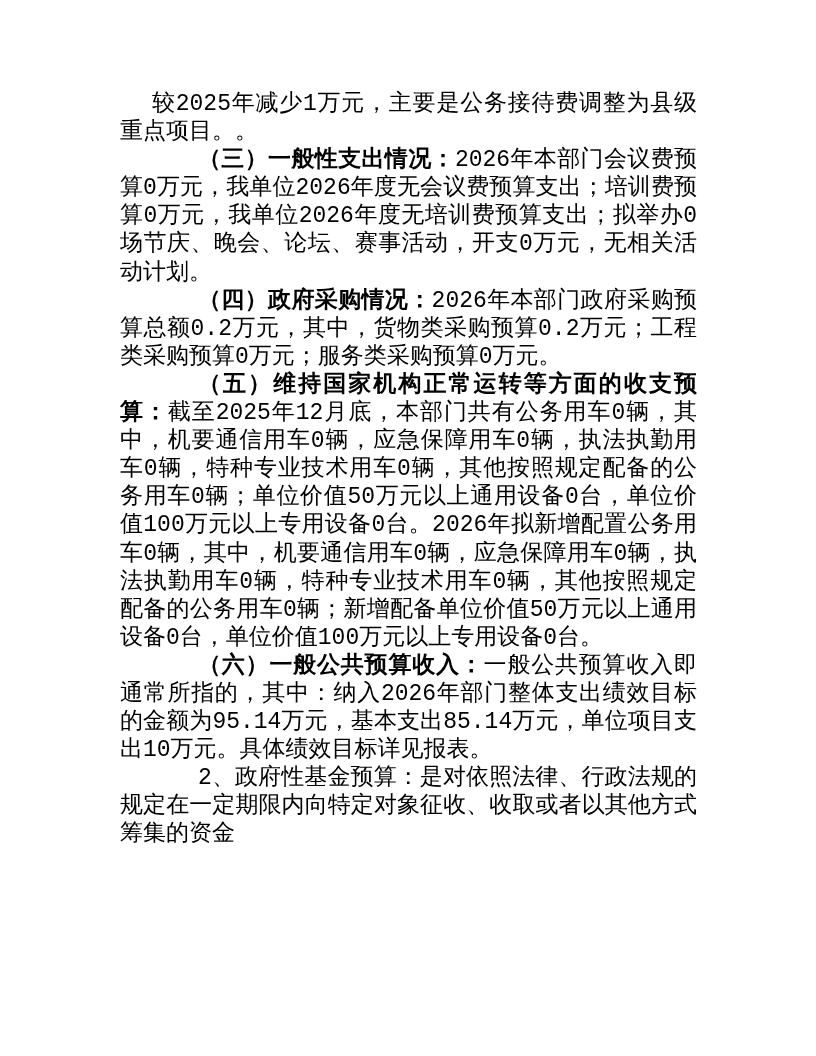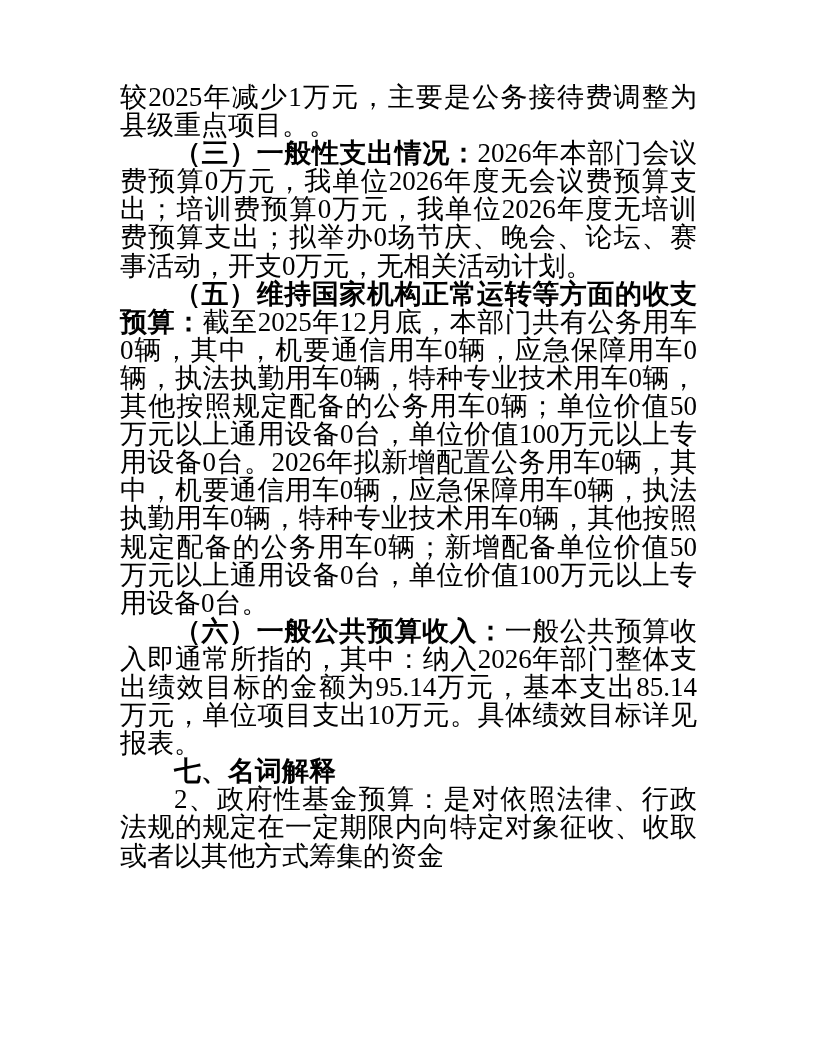--- a/index.html
+++ b/index.html
@@ -10,57 +10,58 @@
   .page {
     position: relative;
     width: 816px;
     height: 1056px;
     background: #ffffff;
     overflow: hidden;
   }
   .content {
     position: absolute;
     left: 120px;
-    top: 83px;
+    top: 90px;
     width: 577px;
     color: #000000;
-    font-family: Liberation Serif, serif;
-    font-size: 27px;
+    font-family: Liberation Mono, monospace;
+    font-size: 23px;
     line-height: 28.1px;
     text-align: justify;
   }
   .para {
     margin: 0;
     padding: 0;
     text-indent: 2em;
   }
   .para.no-indent {
     text-indent: 0;
   }
   .para.loose {
     line-break: anywhere;
   }
   .plabel {
     font-weight: bold;
+    margin-left: 32px;
   }
 </style>
 </head>
 <body>
 
 <div class="page">
   <div class="content">
 
     <p class="para no-indent loose"><span class="plabel"></span><span class="ptext">较2025年减少1万元，主要是公务接待费调整为县级重点项目。。</span></p>
 
     <p class="para"><span class="plabel">（三）一般性支出情况：</span><span class="ptext">2026年本部门会议费预算0万元，我单位2026年度无会议费预算支出；培训费预算0万元，我单位2026年度无培训费预算支出；拟举办0场节庆、晚会、论坛、赛事活动，开支0万元，无相关活动计划。</span></p>
 
+    <p class="para"><span class="plabel">（四）政府采购情况：</span><span class="ptext">2026年本部门政府采购预算总额0.2万元，其中，货物类采购预算0.2万元；工程类采购预算0万元；服务类采购预算0万元。</span></p>
 
     <p class="para"><span class="plabel">（五）维持国家机构正常运转等方面的收支预算：</span><span class="ptext">截至2025年12月底，本部门共有公务用车0辆，其中，机要通信用车0辆，应急保障用车0辆，执法执勤用车0辆，特种专业技术用车0辆，其他按照规定配备的公务用车0辆；单位价值50万元以上通用设备0台，单位价值100万元以上专用设备0台。2026年拟新增配置公务用车0辆，其中，机要通信用车0辆，应急保障用车0辆，执法执勤用车0辆，特种专业技术用车0辆，其他按照规定配备的公务用车0辆；新增配备单位价值50万元以上通用设备0台，单位价值100万元以上专用设备0台。</span></p>
 
     <p class="para"><span class="plabel">（六）一般公共预算收入：</span><span class="ptext">一般公共预算收入即通常所指的，其中：纳入2026年部门整体支出绩效目标的金额为95.14万元，基本支出85.14万元，单位项目支出10万元。具体绩效目标详见报表。</span></p>
 
-    <p class="para"><span class="plabel">七、名词解释</span><span class="ptext"></span></p>
 
 
     <p class="para"><span class="plabel"></span><span class="ptext">2、政府性基金预算：是对依照法律、行政法规的规定在一定期限内向特定对象征收、收取或者以其他方式筹集的资金</span></p>
 
   </div>
 </div>
 
 </body></html>

